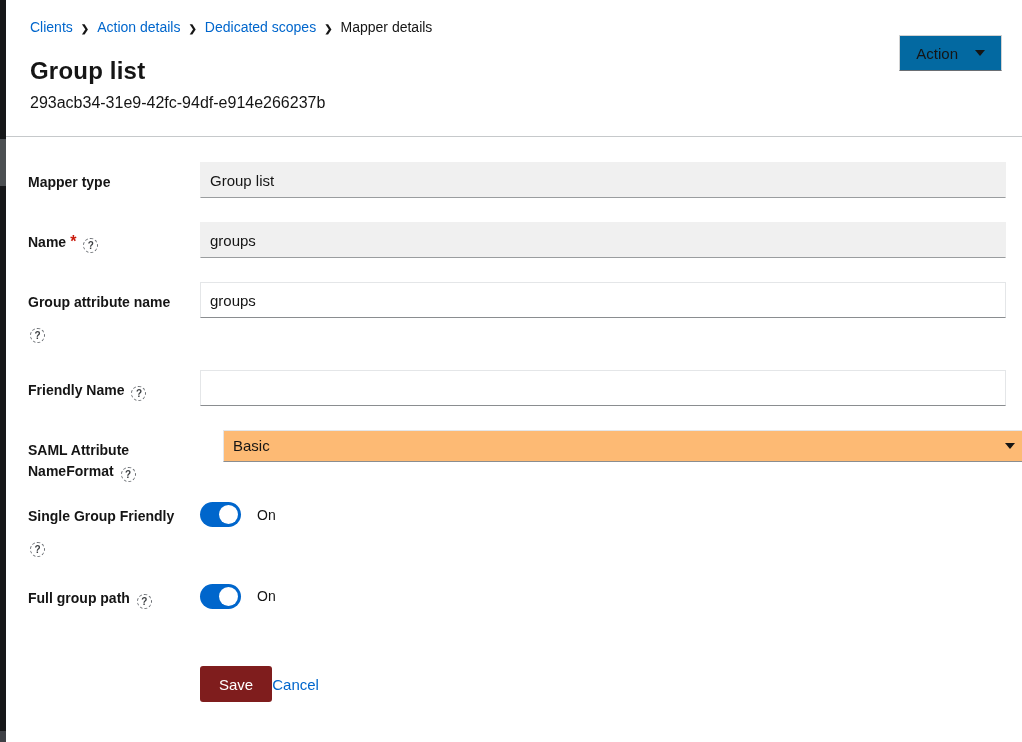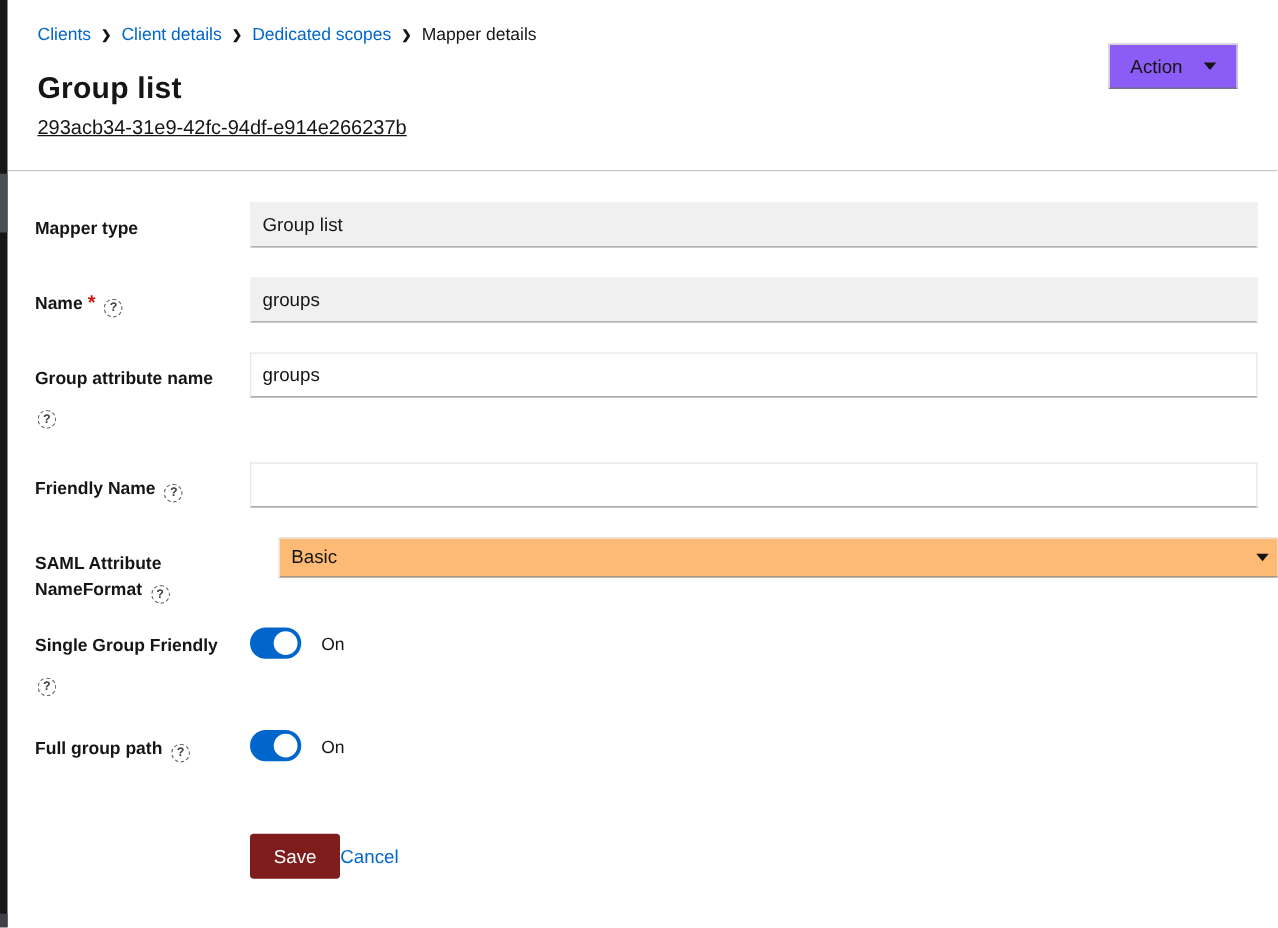--- a/index.html
+++ b/index.html
@@ -20,27 +20,27 @@
 
   
   .header { position:relative; padding:19px 32px 0 24px; }
 
   .breadcrumb { display:flex; align-items:center; gap:8px; font-size:14px; }
   .breadcrumb a { color:#0066cc; text-decoration:none; cursor:pointer; }
   .bc-sep { color:#151515; font-size:10px; font-weight:700; transform:translateY(1px); }
   .bc-current { color:#151515; }
 
   .page-title { margin-top:22px; font-size:24px; font-weight:700; color:#151515; letter-spacing:0.2px; }
-  .page-subtitle { margin-top:9px; font-size:16px; color:#151515;text-decoration:underline; }
+  .page-subtitle { margin-top:9px; font-size:16px; color:#151515; }
 
   .action-btn {
-    position:absolute; top:35px; right:32px;
+    position:absolute; top:35px; right:20px;
     display:flex; align-items:center; gap:17px;
     height:36px; padding:0 16px;
-    background:#8b5cf6; font-size:15px; color:#151515;
+    background:#0369a1; font-size:15px; color:#151515;
     border:1px solid #d2d2d2; border-bottom:1px solid #6a6e73;
     cursor:pointer;
   }
 
   .caret { width:0; height:0; border-left:5px solid transparent; border-right:5px solid transparent; border-top:6px solid #151515; }
 
   .divider { margin-top:24px; border-bottom:1px solid #c6c9cb; }
 
   
   .form { padding:25px 16px 0 22px; }
@@ -109,21 +109,21 @@
   <div class="seg-active"></div>
   <div class="seg-bottom"></div>
 </div>
 
 <div class="page">
 
   <div class="header">
     <nav class="breadcrumb">
       <a>Clients</a>
       <span class="bc-sep">❯</span>
-      <a>Client details</a>
+      <a>Action details</a>
       <span class="bc-sep">❯</span>
       <a>Dedicated scopes</a>
       <span class="bc-sep">❯</span>
       <span class="bc-current">Mapper details</span>
     </nav>
 
     <h1 class="page-title">Group list</h1>
     <div class="page-subtitle">293acb34-31e9-42fc-94df-e914e266237b</div>
 
     <button class="action-btn">

